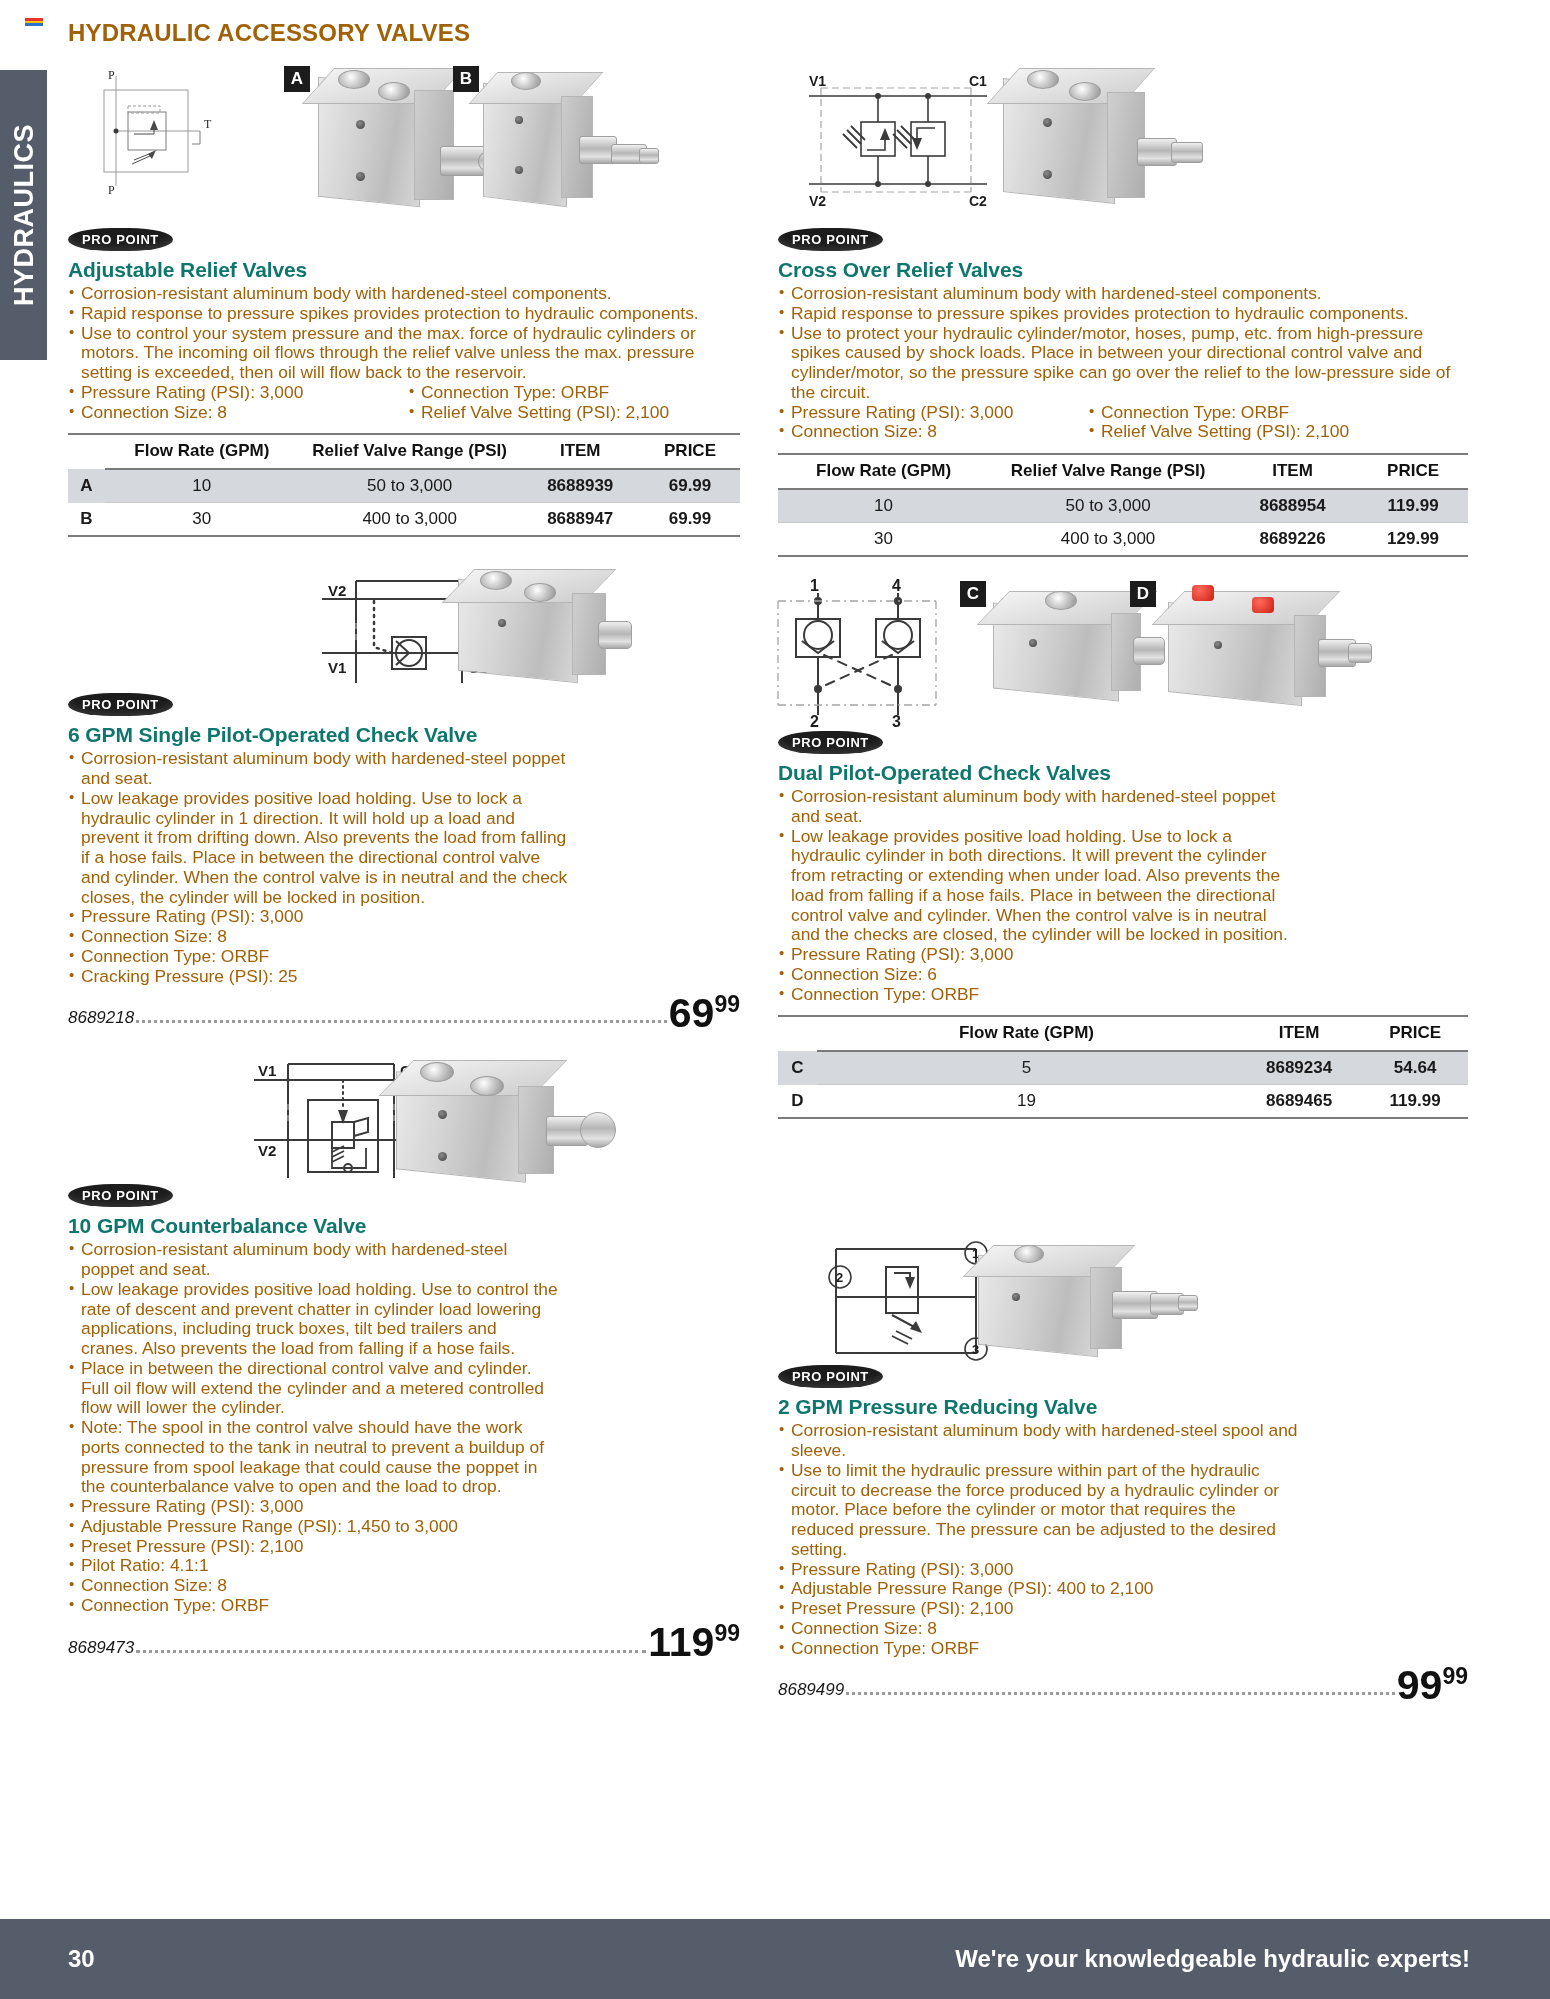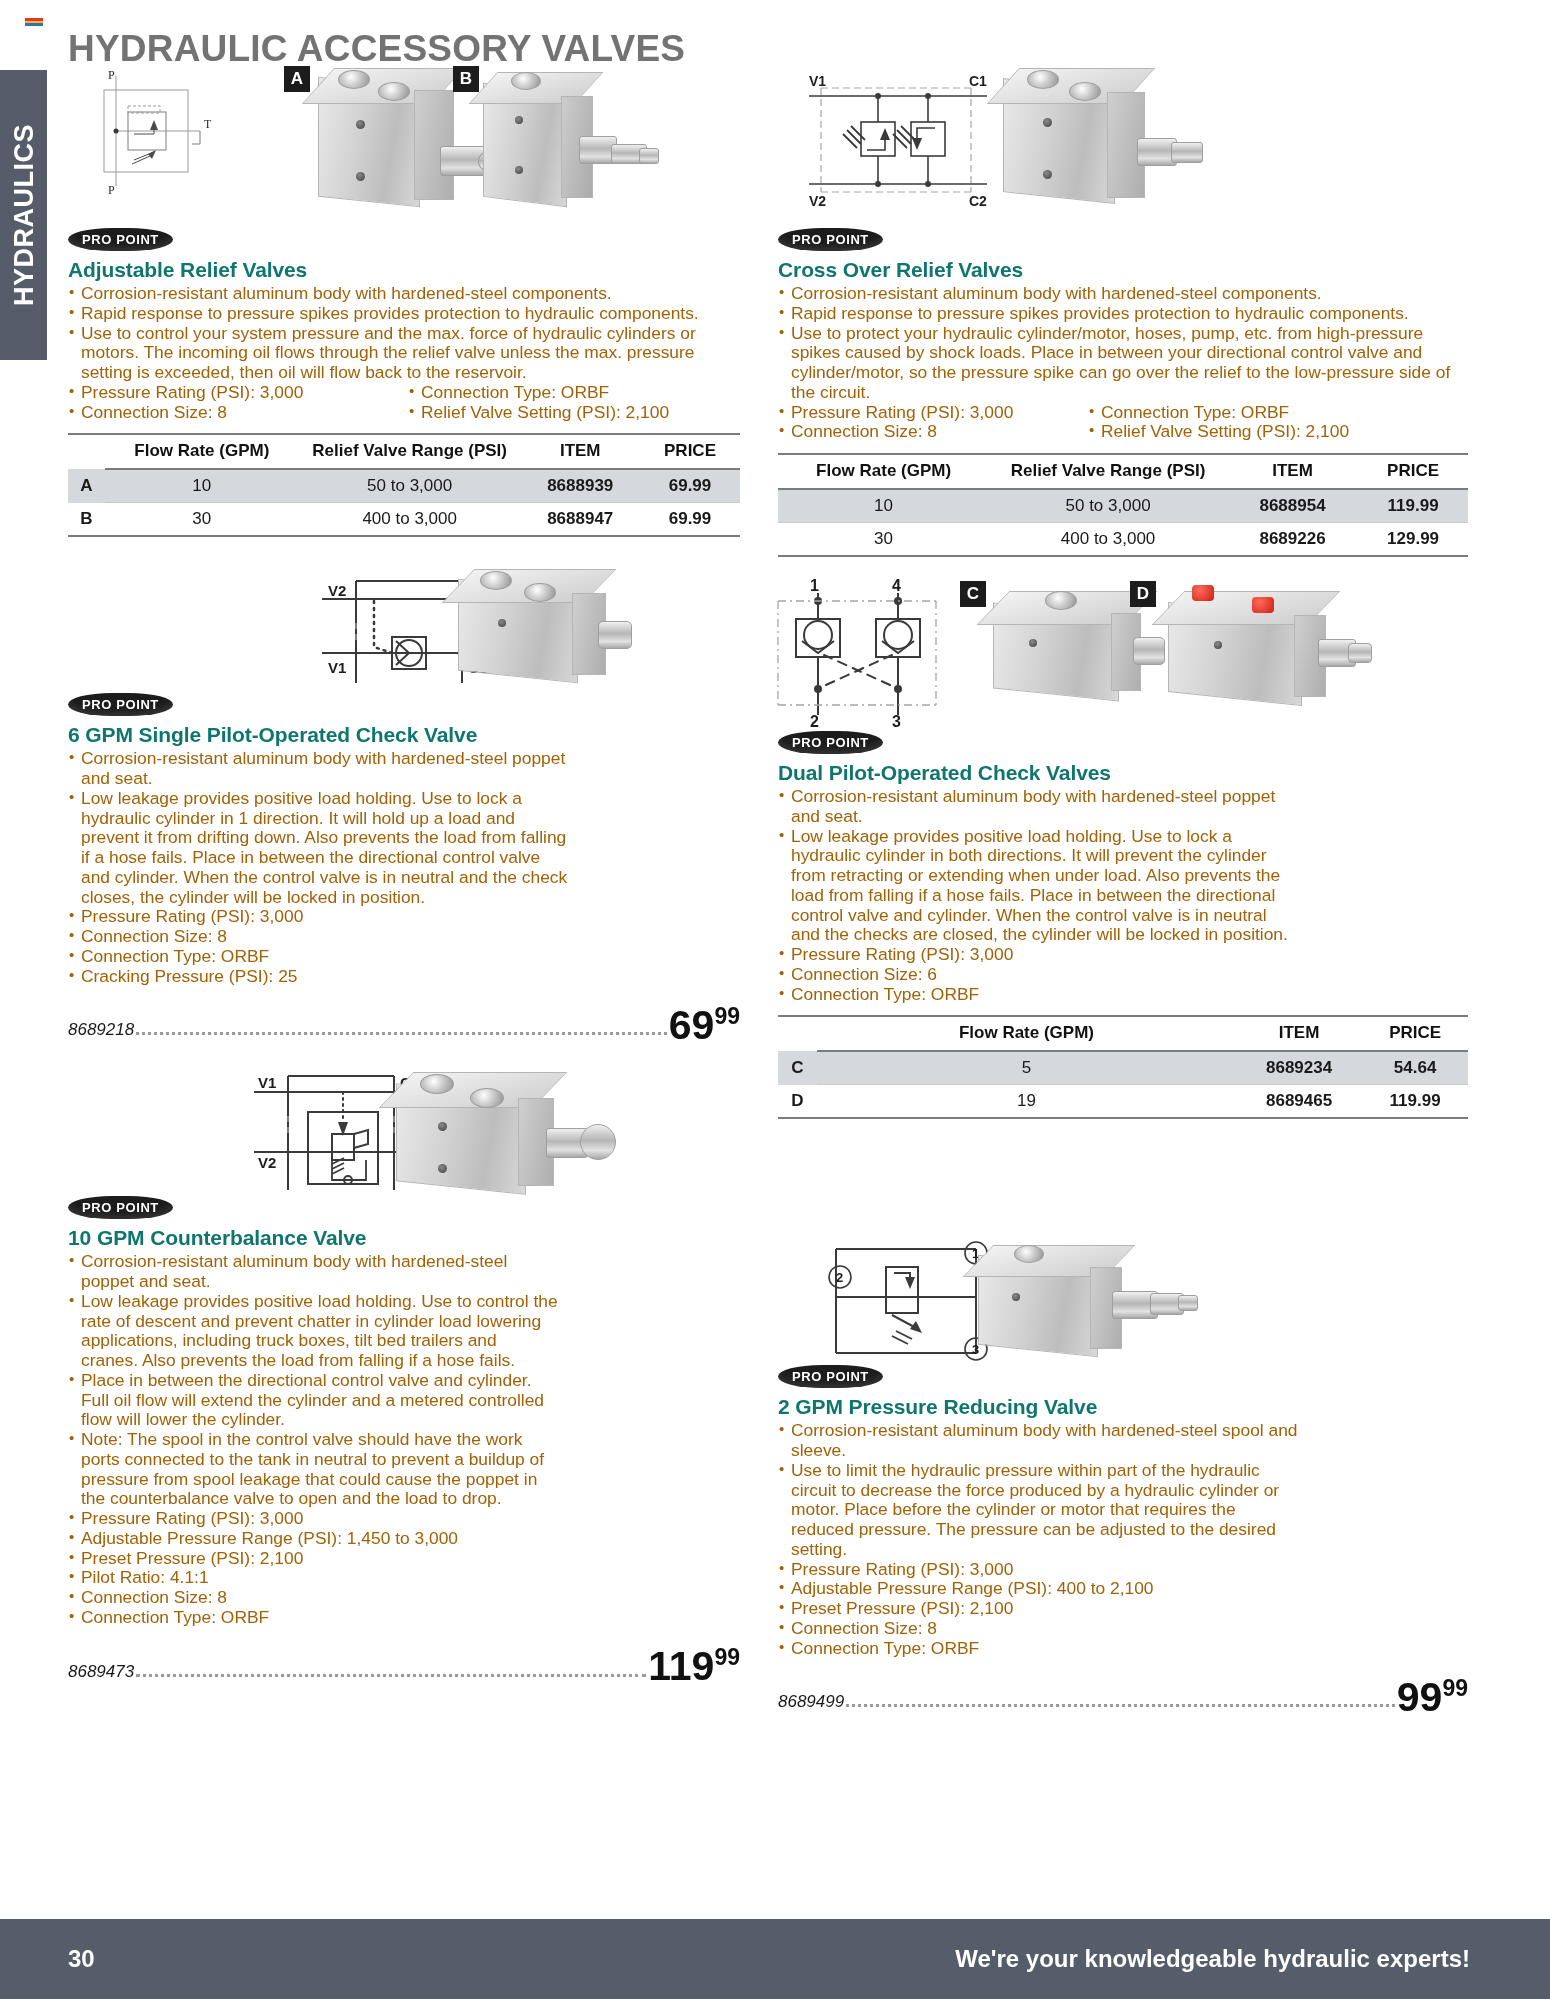--- a/index.html
+++ b/index.html
@@ -51,24 +51,24 @@
     left: 25px;
     top: 18px;
     width: 18px;
     height: 8px;
     background: linear-gradient(180deg, #e8342c 0%, #e8342c 33%, #f2c20a 33%, #f2c20a 66%, #2f6fc4 66%, #2f6fc4 100%);
   }
   .page-title {
     position: absolute;
     left: 68px;
     top: 3px;
-    font-size: 37px;
+    font-size: 24px;
     font-weight: bold;
     letter-spacing: 0.2px;
-    color: #737373;
+    color: #a16207;
   }
 
   
   .col-left  { position: absolute; left: 68px;  top: 60px; width: 672px; }
   .col-right { position: absolute; left: 778px; top: 60px; width: 690px; }
 
   
   .prod { position: relative; }
 
   
@@ -161,21 +161,21 @@
   .col-w-flow  { width: 190px; }
   .col-w-range { width: 215px; }
   .col-w-item  { width: 115px; }
   .col-w-price { width: 95px; }
 
   
   .price-line {
     position: relative;
     display: flex;
     align-items: flex-end;
-    margin-top: 12px;
+    margin-top: 0px;
     height: 46px;
   }
   .sku {
     font-style: italic;
     font-size: 17px;
     color: #1a1a1a;
     white-space: nowrap;
     align-self: flex-end;
     padding-bottom: 4px;
   }

